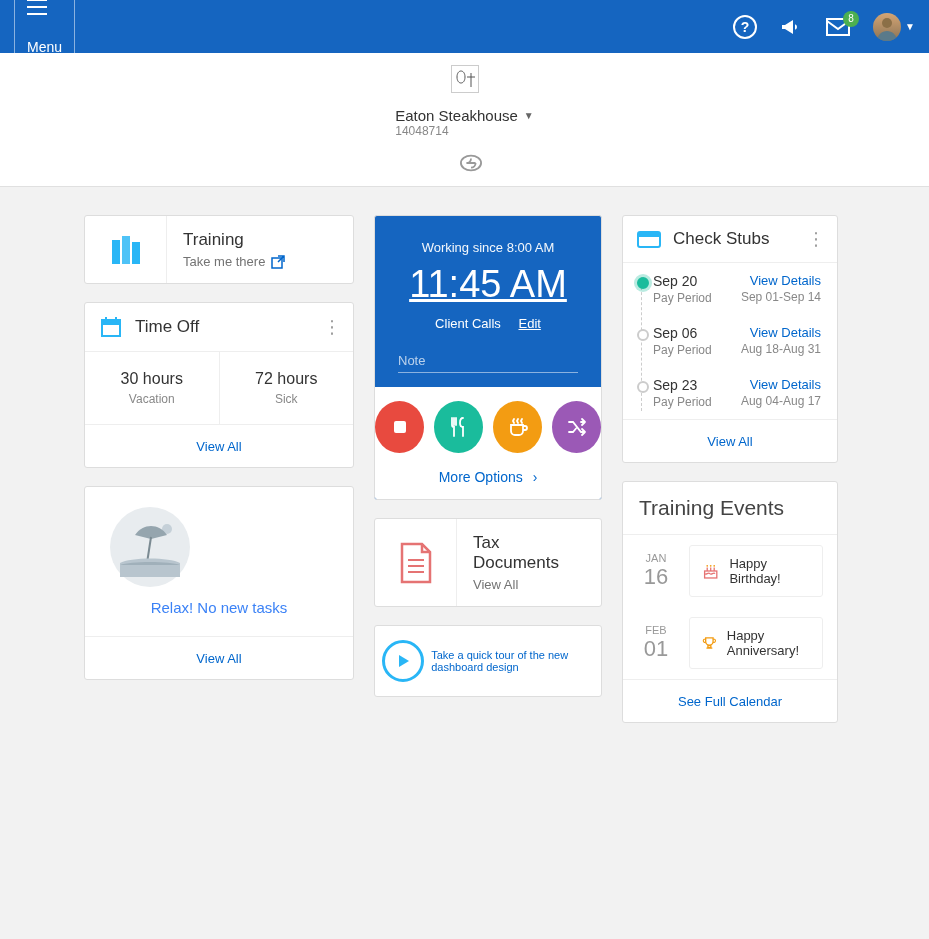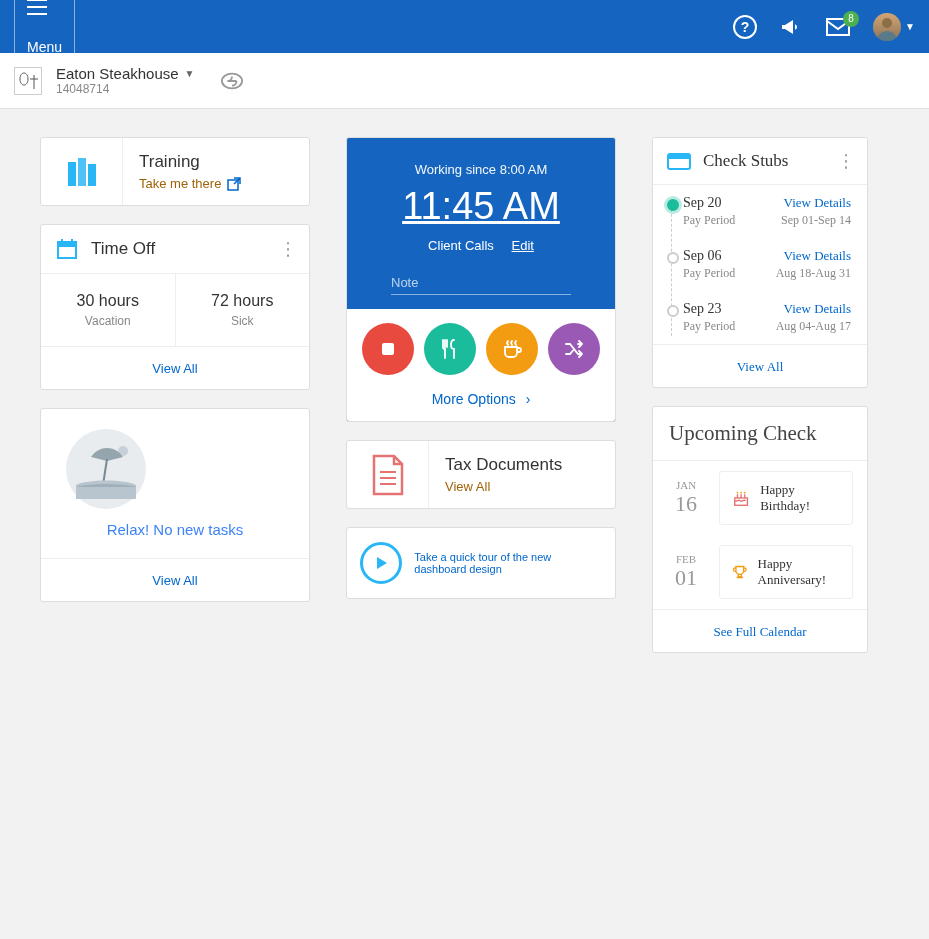--- a/index.html
+++ b/index.html
@@ -6,38 +6,38 @@
 body { font-family: -apple-system, BlinkMacSystemFont, "Segoe UI", Arial, sans-serif; background: #f2f2f2; width: 929px; color: #333; }
 .topbar { background: #1565c0; height: 53px; display: flex; align-items: center; padding: 0 14px; justify-content: space-between; }
 .menu-btn { display: flex; gap: 24px; border: 1px solid rgba(255,255,255,0.5); padding: 5px 12px; cursor: pointer; flex-direction: column; }
 .menu-btn span { color: #fff; font-size: 14px; }
 .hamburger { width: 20px; height: 16px; display: flex; flex-direction: column; justify-content: space-between; }
 .hamburger div { height: 2px; background: #fff; }
 .top-right { display: flex; align-items: center; gap: 22px; }
 .top-icon { color: #fff; cursor: pointer; position: relative; }
 .badge { position: absolute; top: -6px; right: -8px; background: #4caf50; color: #fff; border-radius: 50%; width: 16px; height: 16px; font-size: 10px; display: flex; align-items: center; justify-content: center; }
 .avatar { width: 28px; height: 28px; border-radius: 50%; background: linear-gradient(#d4a574, #8b7355); display: flex; align-items: center; justify-content: center; overflow: hidden; }
-.subhead { background: #fff; display: flex; align-items: center; padding: 12px 14px; border-bottom: 1px solid #e0e0e0; gap: 14px; }
+.subhead { background: #fff; display: flex; align-items: center; padding: 12px 14px; border-bottom: 1px solid #e0e0e0; gap: 14px; flex-direction: column; }
 .company-logo { width: 28px; height: 28px; border: 1px solid #ccc; background: #fff; display: flex; align-items: center; justify-content: center; font-size: 10px; }
 .company-info { display: flex; flex-direction: column; }
 .company-name { font-size: 15px; color: #333; }
 .company-id { font-size: 12px; color: #888; }
 .dropdown-arrow { color: #666; font-size: 10px; margin-left: 6px; cursor: pointer; }
 .link-icon { color: #999; cursor: pointer; margin-left: 12px; }
-.dashboard { display: flex; gap: 36px; padding: 28px 40px; align-items: flex-start; }
+.dashboard { display: flex; gap: 20px; padding: 28px 40px; align-items: flex-start; margin-left: 44px; }
 .col { display: flex; flex-direction: column; gap: 18px; }
 .col-1 { width: 270px; }
-.col-2 { width: 270px; }
-.col-3 { width: 216px; font-family: Liberation Serif, serif; }
+.col-2 { width: 228px; }
+.col-3 { width: 216px; }
 .card { background: #fff; border: 1px solid #ddd; border-radius: 3px; overflow: hidden; }
 .card-split { display: flex; }
 .card-icon-box { width: 82px; min-width:82px; display: flex; align-items: center; justify-content: center; border-right: 1px solid #eee; }
 .card-body { padding: 14px 16px; flex: 1; }
 .card-title { font-size: 17px; color: #333; margin-bottom: 4px; }
-.card-link { color: #a16207; font-size: 13px; cursor: pointer; display: flex; align-items: center; gap: 6px; }
+.card-link { color: #737373; font-size: 13px; cursor: pointer; display: flex; align-items: center; gap: 6px; }
 .card-header { display: flex; align-items: center; padding: 12px 14px; gap: 12px; border-bottom: 1px solid #eee; }
 .card-header-title { font-size: 17px; flex: 1; }
 .more-icon { color: #999; cursor: pointer; font-size: 18px; letter-spacing: -2px; }
 .timeoff-body { display: flex; }
 .timeoff-cell { flex: 1; text-align: center; padding: 18px 8px; }
 .timeoff-cell:first-child { border-right: 1px solid #eee; }
 .timeoff-hours { font-size: 16px; color: #333; }
 .timeoff-label { font-size: 12px; color: #888; margin-top: 4px; }
 .card-footer { border-top: 1px solid #eee; text-align: center; padding: 12px; }
 .card-footer a { color: #0066cc; font-size: 13px; cursor: pointer; }
@@ -317,21 +317,21 @@
           <div class="stub-right">
             <div class="stub-link">View Details</div>
             <div class="stub-range">Aug 04-Aug 17</div>
           </div>
         </div>
       </div>
       <div class="card-footer"><a>View All</a></div>
     </div>
 
     <div class="card">
-      <div class="events-header">Upcoming Check</div>
+      <div class="events-header">Training Events</div>
       <div class="event-row">
         <div class="event-date">
           <div class="event-month">Jan</div>
           <div class="event-day">16</div>
         </div>
         <div class="event-box">
           <svg width="20" height="20" viewBox="0 0 20 20">
               <rect x="3" y="10" width="14" height="8" fill="none" stroke="#e57373" stroke-width="1.5"></rect>
               <path d="M3 13c2 2 4-2 6 0s4-2 6 0" stroke="#e57373" fill="none" stroke-width="1.5"></path>
               <line x1="6" y1="6" x2="6" y2="10" stroke="#e57373" stroke-width="1.5"></line>

